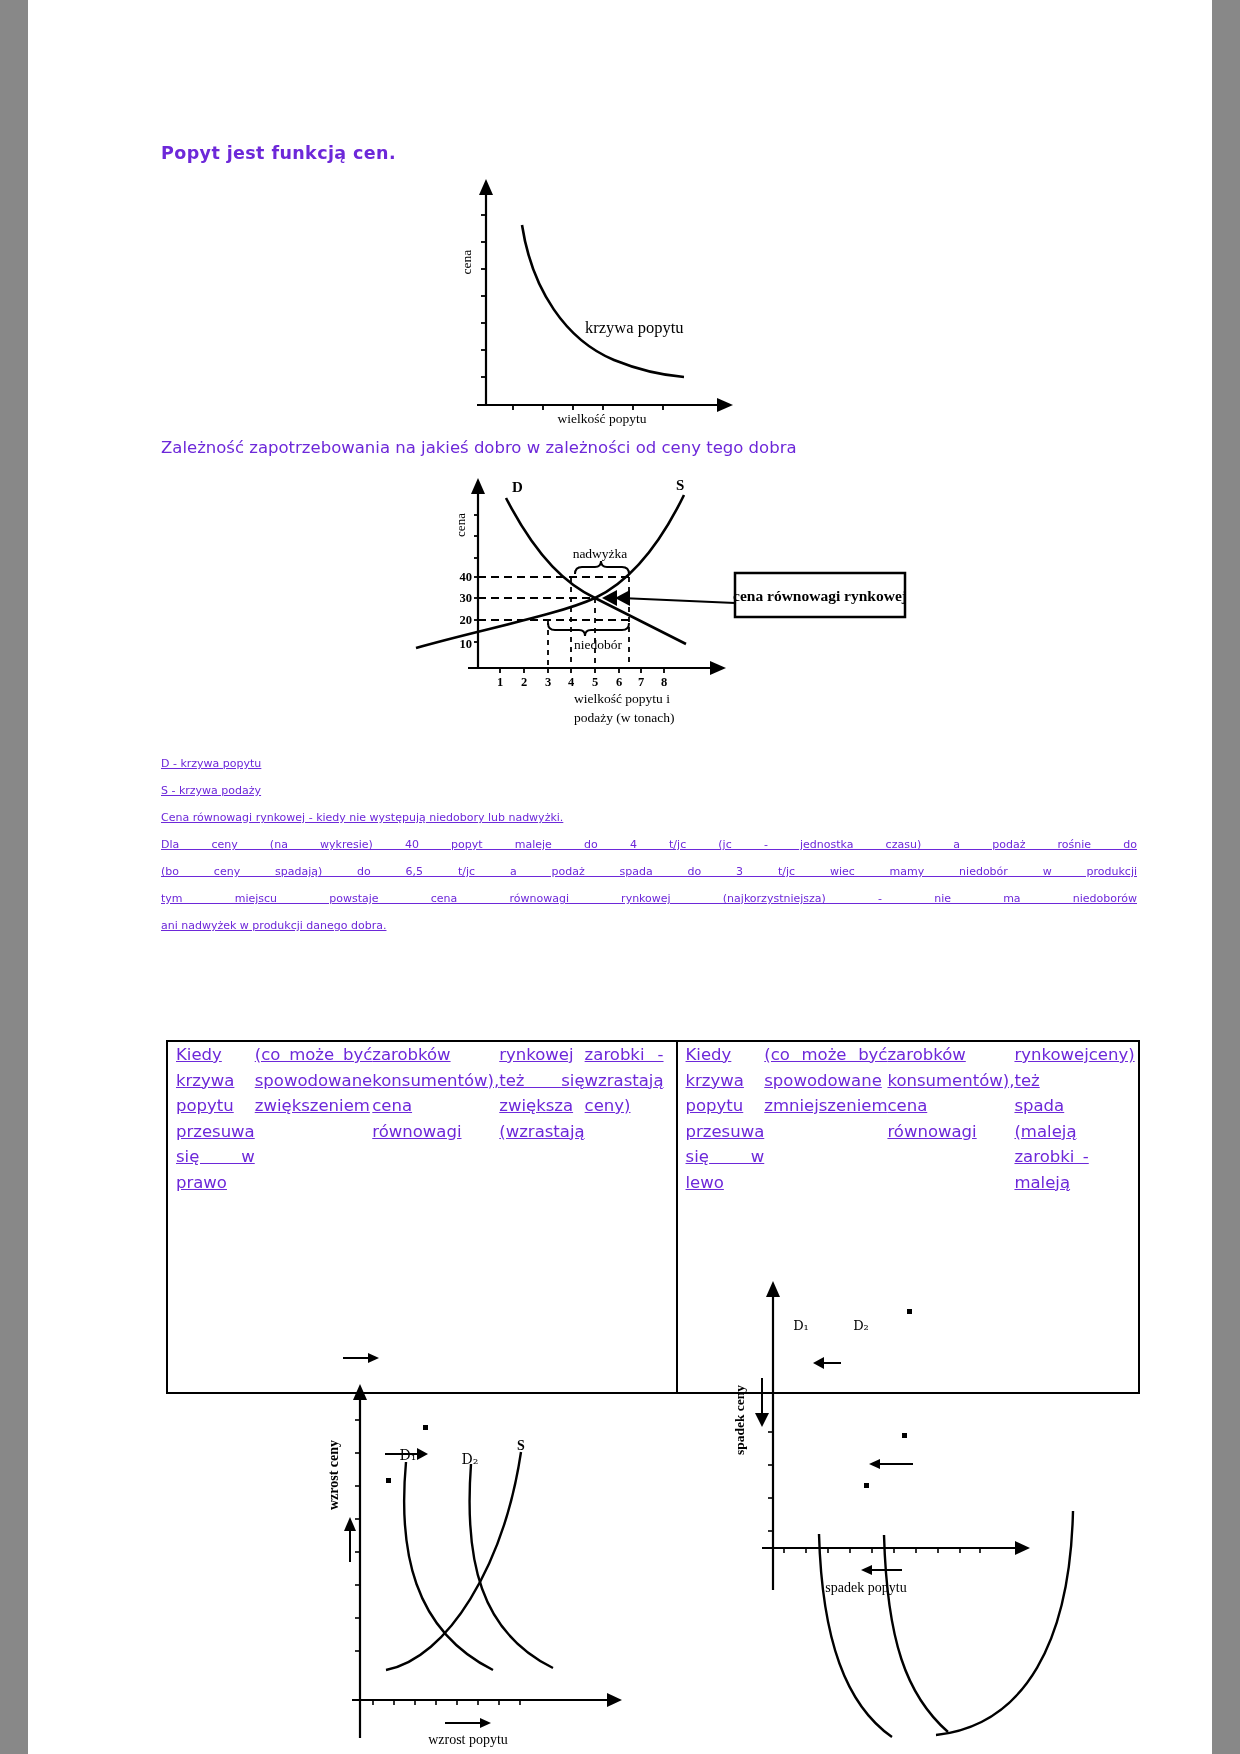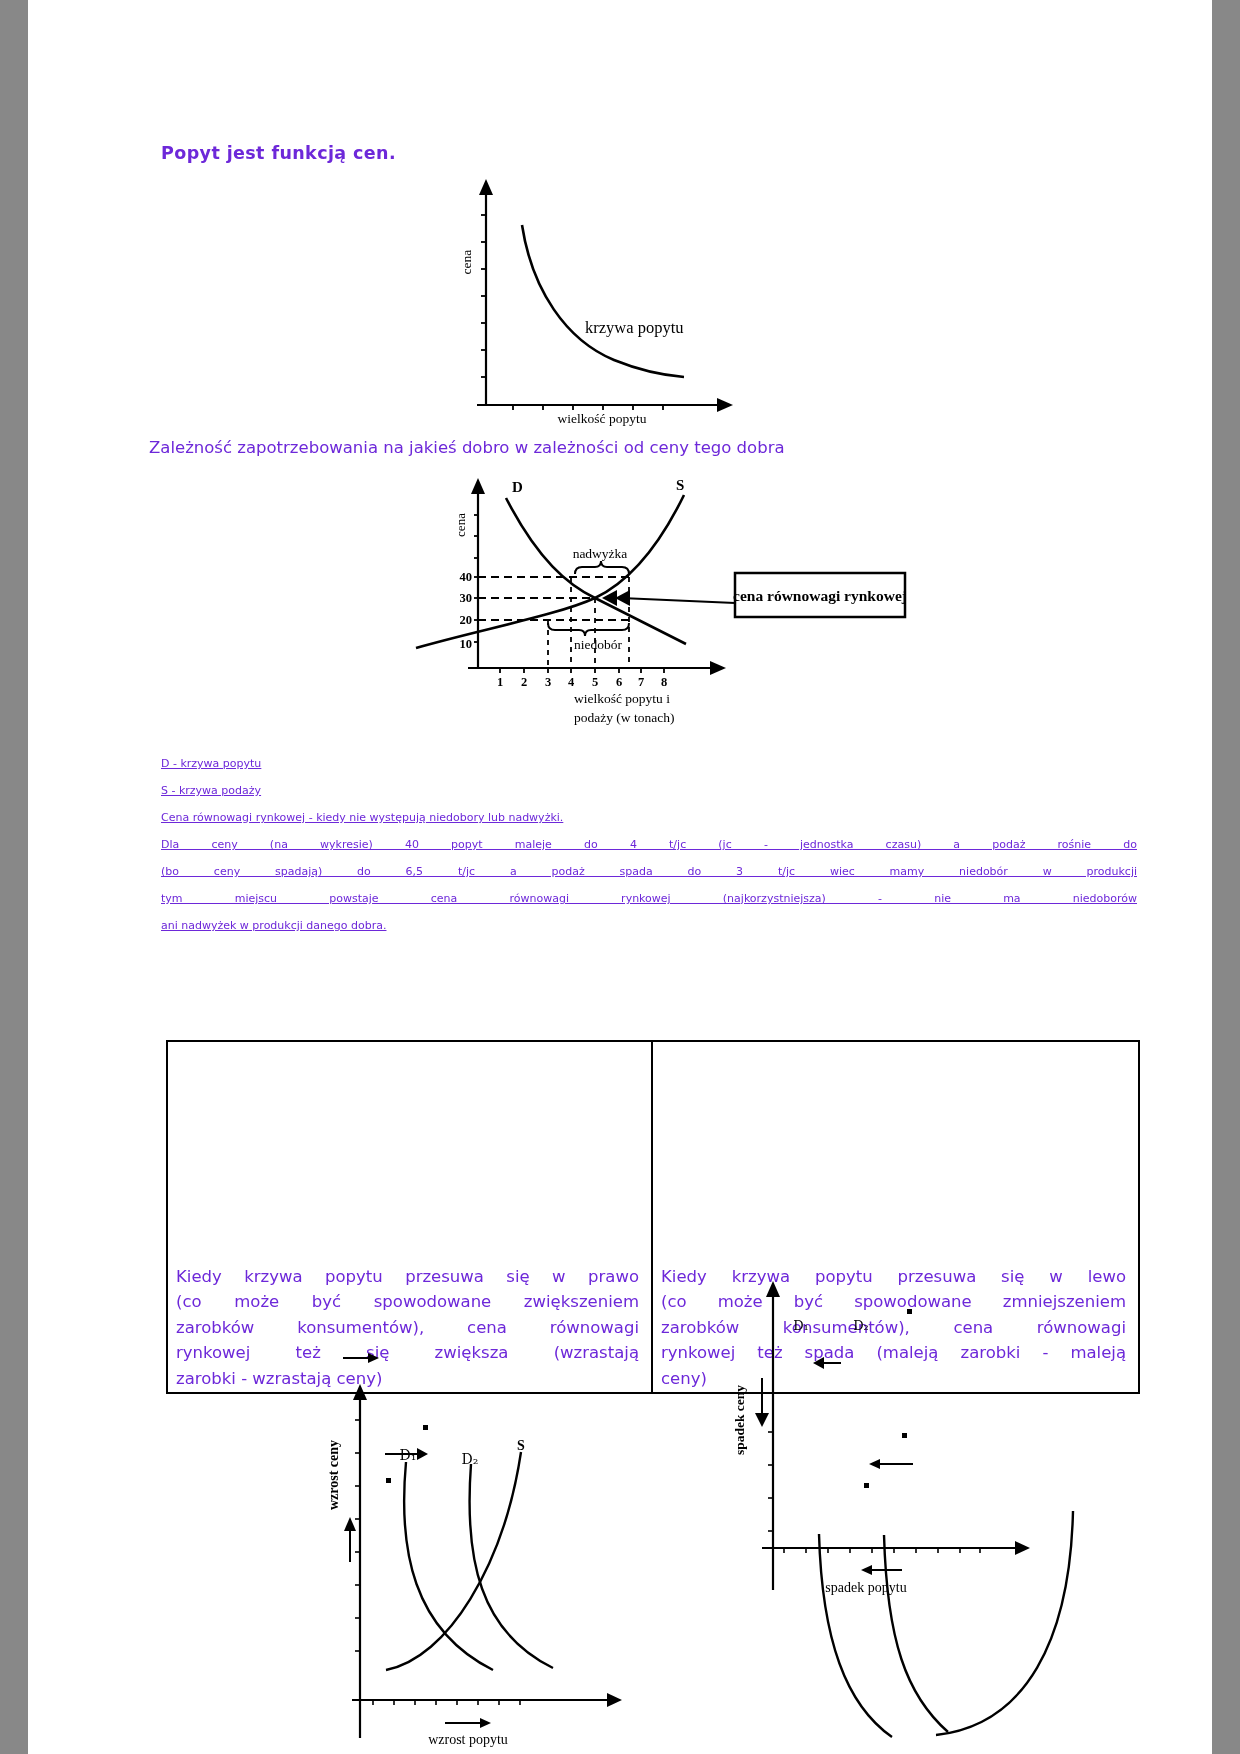--- a/index.html
+++ b/index.html
@@ -5,32 +5,32 @@
   html,body{margin:0;padding:0;background:#888;}
   .page{
     position:relative;width:1184px;height:1754px;background:#fff;
     margin:0 auto;overflow:hidden;color:#6d28d9;
     font-family:"DejaVu Sans","Liberation Sans",sans-serif;
   }
   .abs{position:absolute;}
   .title{
     left:133px;top:143px;font-size:17.5px;font-weight:bold;letter-spacing:.4px;
   }
-  .caption{left:121px;top:438px;font-size:16.5px;}
+  .caption{left:133px;top:438px;font-size:16.5px;}
   .textblock{left:133px;top:750px;width:976px;font-size:11px;line-height:27px;text-decoration:underline;}
   .jl{text-align:justify;text-align-last:justify;}
   .jl-last{text-align:justify;text-align-last:left;}
   .dtable{
     left:138px;top:1040px;width:974px;height:354px;
     border:2px solid #000;box-sizing:border-box;display:flex;
   }
   .dcell{
-    flex:1 1 50%;display:flex;flex-direction:column;justify-content:flex-end;
+    flex:1 1 50%;display:flex;justify-content:flex-end;
     padding:0 12px 1px 8px;box-sizing:border-box;
-    font-size:16.5px;line-height:25.5px;
+    font-size:16.5px;line-height:25.5px;text-decoration:underline;
   }
   .dcell.first{border-right:2px solid #000;}
   svg.chart{position:absolute;overflow:visible;}
   svg.chart text{
     font-family:"Liberation Serif","DejaVu Serif",serif;fill:#000;
   }
   svg.chart .sub{font-family:"DejaVu Serif","Liberation Serif",serif;}
   .ink{stroke:#000;fill:none;}
   .fill{fill:#000;stroke:none;}
 </style>

